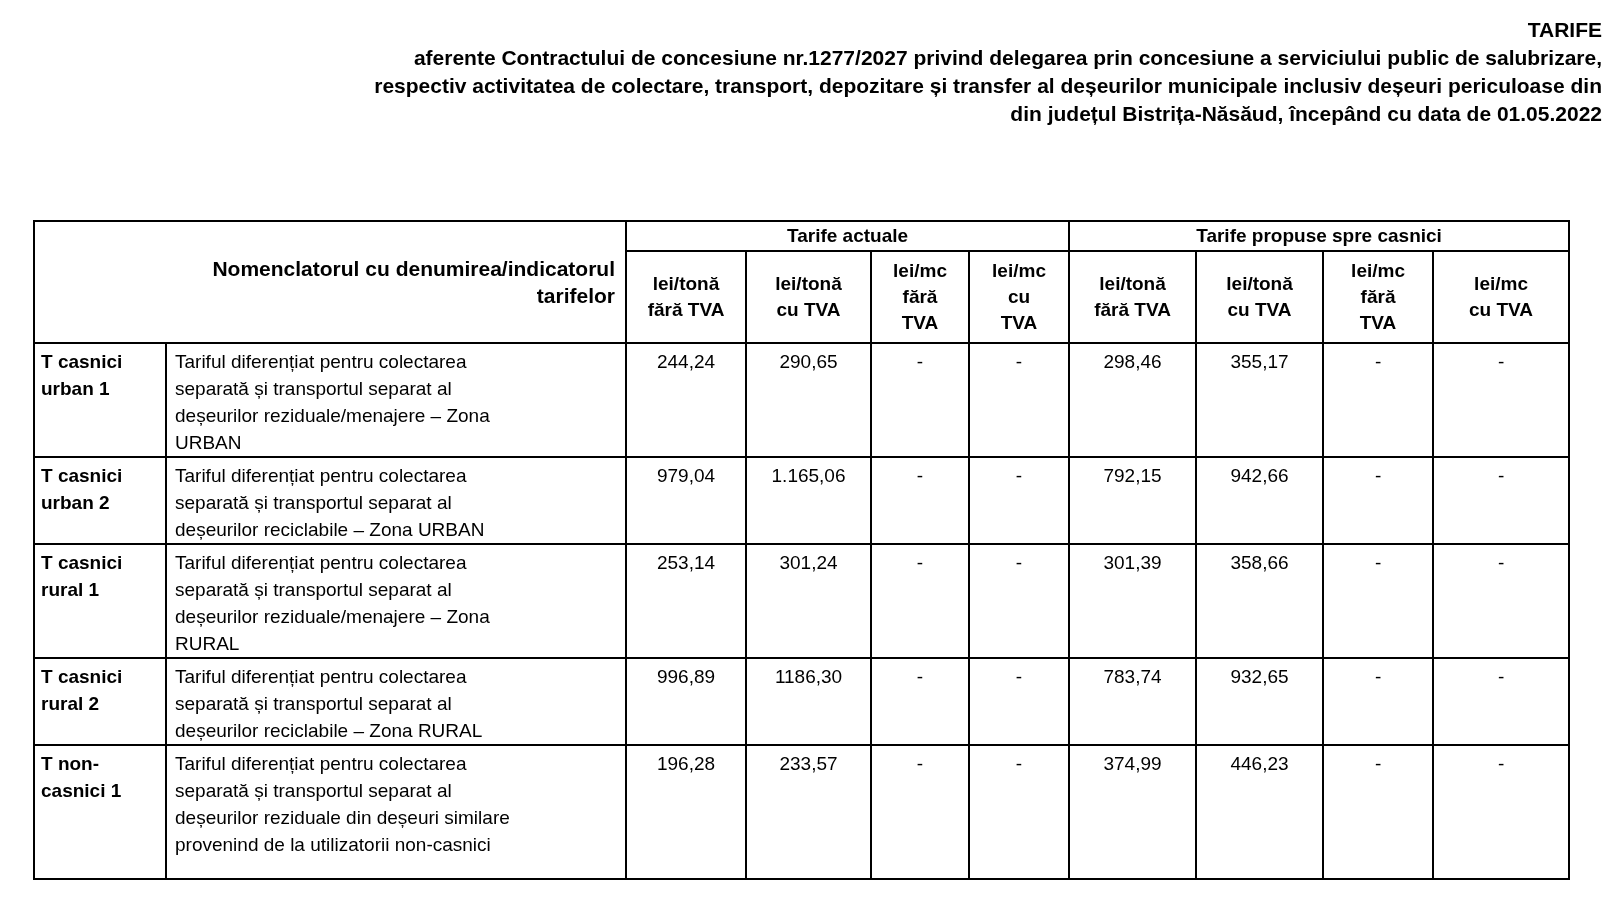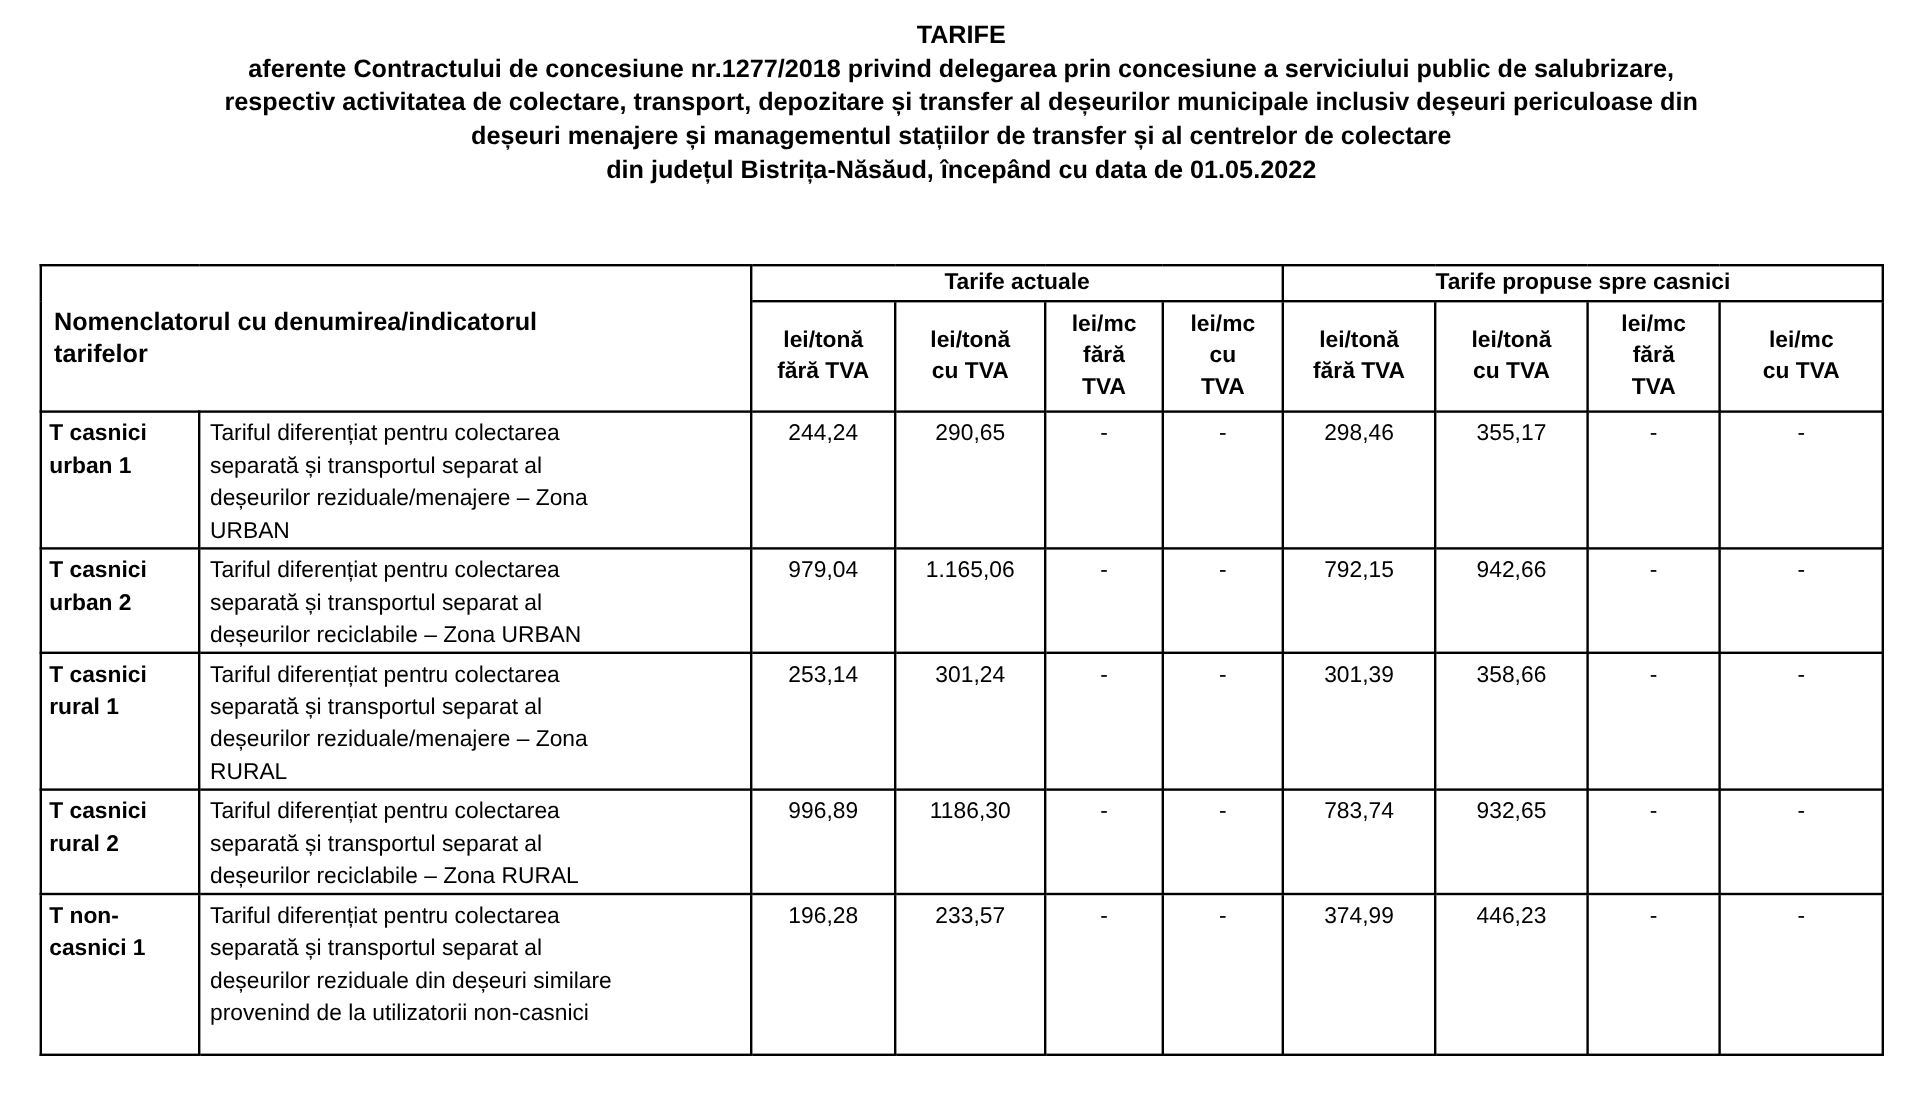--- a/index.html
+++ b/index.html
@@ -5,21 +5,21 @@
   * { margin: 0; padding: 0; box-sizing: border-box; }
   html, body {
     width: 1602px; height: 912px;
     background: #ffffff;
     color: #000000;
     font-family: "Liberation Sans", "DejaVu Sans", sans-serif;
     overflow: hidden;
   }
   .title-block {
     margin-top: 16px;
-    text-align: center;
+    text-align: right;
     font-weight: bold;
     font-size: 21px;
     line-height: 28px;
   }
   .tariff-table {
     position: absolute;
     left: 33px;
     top: 220px;
     width: 1535px;
     border-collapse: collapse;
@@ -38,21 +38,21 @@
   th.group-header {
     font-weight: bold;
     font-size: 19px;
     text-align: center;
     vertical-align: middle;
     line-height: 24px;
   }
   th.nomenclator {
     font-weight: bold;
     font-size: 21px;
-    text-align: left;
+    text-align: right;
     vertical-align: middle;
     line-height: 27px;
     padding: 0 10px;
   }
   th.unit-header {
     font-weight: bold;
     text-align: center;
     vertical-align: middle;
     line-height: 26px;
   }
@@ -77,23 +77,22 @@
   tbody tr:nth-child(4) { height: 86px; }
   tbody tr:nth-child(5) { height: 134px; }
 </style>
 </head>
 <body>
 
 <main>
 
   <header class="title-block">
     <div>TARIFE</div>
-    <div>aferente Contractului de concesiune nr.1277/2018 privind delegarea prin concesiune a serviciului public de salubrizare,</div>
+    <div>aferente Contractului de concesiune nr.1277/2027 privind delegarea prin concesiune a serviciului public de salubrizare,</div>
     <div>respectiv activitatea de colectare, transport, depozitare și transfer al deșeurilor municipale inclusiv deșeuri periculoase din</div>
-    <div>deșeuri menajere și managementul stațiilor de transfer și al centrelor de colectare</div>
     <div>din județul Bistrița-Năsăud, începând cu data de 01.05.2022</div>
   </header>
 
   <table class="tariff-table">
     <colgroup>
       <col style="width:132px">
       <col style="width:460px">
       <col style="width:120px">
       <col style="width:125px">
       <col style="width:98px">

